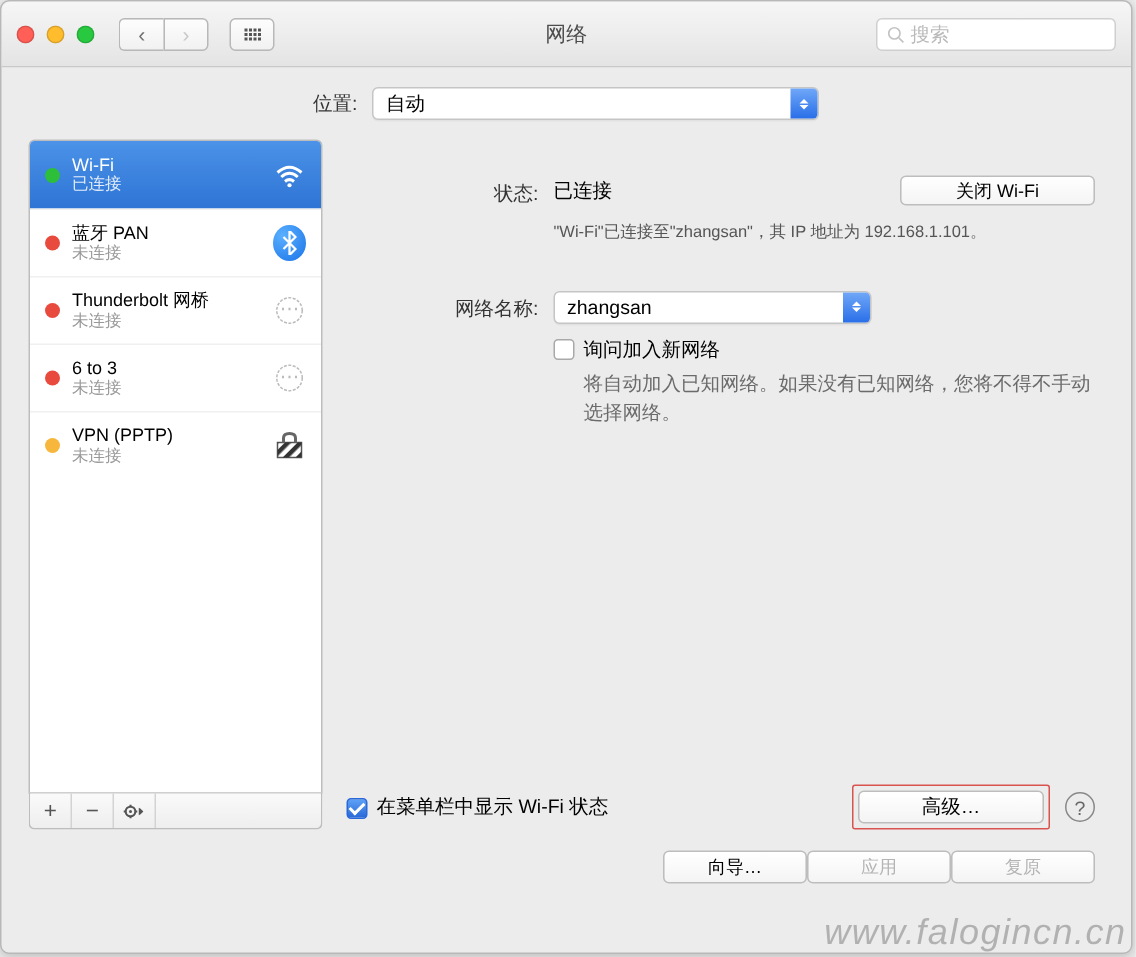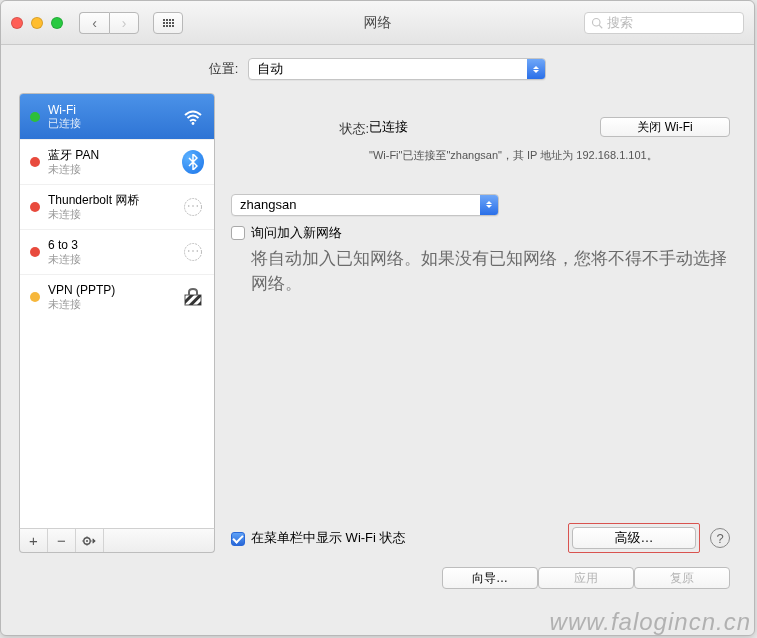--- a/index.html
+++ b/index.html
@@ -36,32 +36,32 @@
 .if-text{flex:1;line-height:1.2;min-width:0}
 .if-name{font-size:12px;white-space:nowrap;overflow:hidden;text-overflow:ellipsis}
 .if-sub{font-size:11px;opacity:.85}
 .if-item:not(.sel) .if-sub{color:#888}
 .if-icon{width:22px;height:22px;flex-shrink:0;display:flex;align-items:center;justify-content:center}
 .bt-icon{width:24px;height:24px;border-radius:50%;background:radial-gradient(circle at 30% 30%,#5ab0ff,#1a73e8);display:flex;align-items:center;justify-content:center;color:#fff;font-size:13px;font-weight:bold}
 .sidebar-footer{height:25px;border:1px solid #bdbdbd;border-top:1px solid #d0d0d0;border-radius:0 0 4px 4px;width:196px;margin-top:-1px;display:flex;background:linear-gradient(#fafafa,#eee)}
 .sf-btn{width:28px;border-right:1px solid #d3d3d3;display:flex;align-items:center;justify-content:center;color:#555;font-size:15px}
 .main{flex:1;position:relative;height:460px}
 .form-row{display:flex;align-items:flex-start;margin-bottom:6px}
-.form-label{width:138px;text-align:right;padding-right:0;color:#333;padding-top:3px}
+.form-label{width:138px;text-align:right;padding-right:10px;color:#333;padding-top:3px}
 .form-body{flex:1;padding-right:6px}
 .status-row{margin-top:24px}
 .status-val{font-size:13px}
 .status-desc{font-size:11px;color:#555;line-height:1.5;margin-top:10px;padding-right:10px}
 .off-btn{height:20px;width:130px;background:linear-gradient(#fff,#f4f4f4);border:1px solid #bdbdbd;border-radius:4px;font-size:12px;margin-left:12px}
-.net-select{width:268px}
+.net-select{width:212px}
 .checkbox-row{display:flex;align-items:center;gap:6px;margin-top:8px}
 .chk{width:14px;height:14px;border:1px solid #a9a9a9;border-radius:3px;margin-top:1px;background:#fff}
 .chk.on{background:linear-gradient(#5ea1f6,#2968d8);border-color:#2968d8;position:relative}
 .chk.on::after{content:"";position:absolute;left:3px;top:0;width:4px;height:8px;border:solid #fff;border-width:0 2px 2px 0;transform:rotate(45deg)}
-.ask-desc{font-size:17px;color:#6b6b6b;line-height:1.5;margin-top:4px;padding-left:20px}
+.ask-desc{font-size:13px;color:#6b6b6b;line-height:1.5;margin-top:4px;padding-left:20px}
 .bottom-bar{position:absolute;bottom:0;left:0;right:0;display:flex;align-items:center;padding-right:6px}
 .adv-btn{height:22px;width:124px;background:linear-gradient(#fff,#f4f4f4);border:1px solid #bdbdbd;border-radius:4px;margin-left:auto}
 .adv-wrap{border:1.5px solid #d9534f;padding:3px;border-radius:2px}
 .help{width:20px;height:20px;border:1.5px solid #888;border-radius:50%;color:#666;display:flex;align-items:center;justify-content:center;margin-left:10px;font-size:13px}
 .footer-btns{display:flex;justify-content:flex-end;padding:14px 24px 0}
 .fbtn{height:22px;width:96px;background:linear-gradient(#fff,#f4f4f4);border:1px solid #bdbdbd;border-radius:4px;font-size:12px}
 .fbtn.dis{color:#b4b4b4}
 .watermark{position:absolute;right:6px;bottom:2px;font-family:Liberation Sans, sans-serif;font-size:24px;color:rgba(130,130,130,.55);letter-spacing:1px;font-style:italic}
 </style>
 </head>
@@ -217,20 +217,21 @@
         <div class="form-body">
           <div style="display:flex;align-items:center">
             <span class="status-val">已连接</span>
             <button class="off-btn" style="margin-left:auto">关闭 Wi-Fi</button>
           </div>
           <div class="status-desc">"Wi-Fi"已连接至"zhangsan"，其 IP 地址为 192.168.1.101。</div>
         </div>
       </div>
 
       <div class="form-row" style="margin-top:30px">
+        <div class="form-label">网络名称:</div>
         <div class="form-body">
           <div class="select net-select">
             <span>zhangsan</span>
             <div class="cap"></div>
           </div>
           <div class="checkbox-row">
             <div class="chk"></div>
             <span>询问加入新网络</span>
           </div>
           <div class="ask-desc">将自动加入已知网络。如果没有已知网络，您将不得不手动选择网络。</div>

